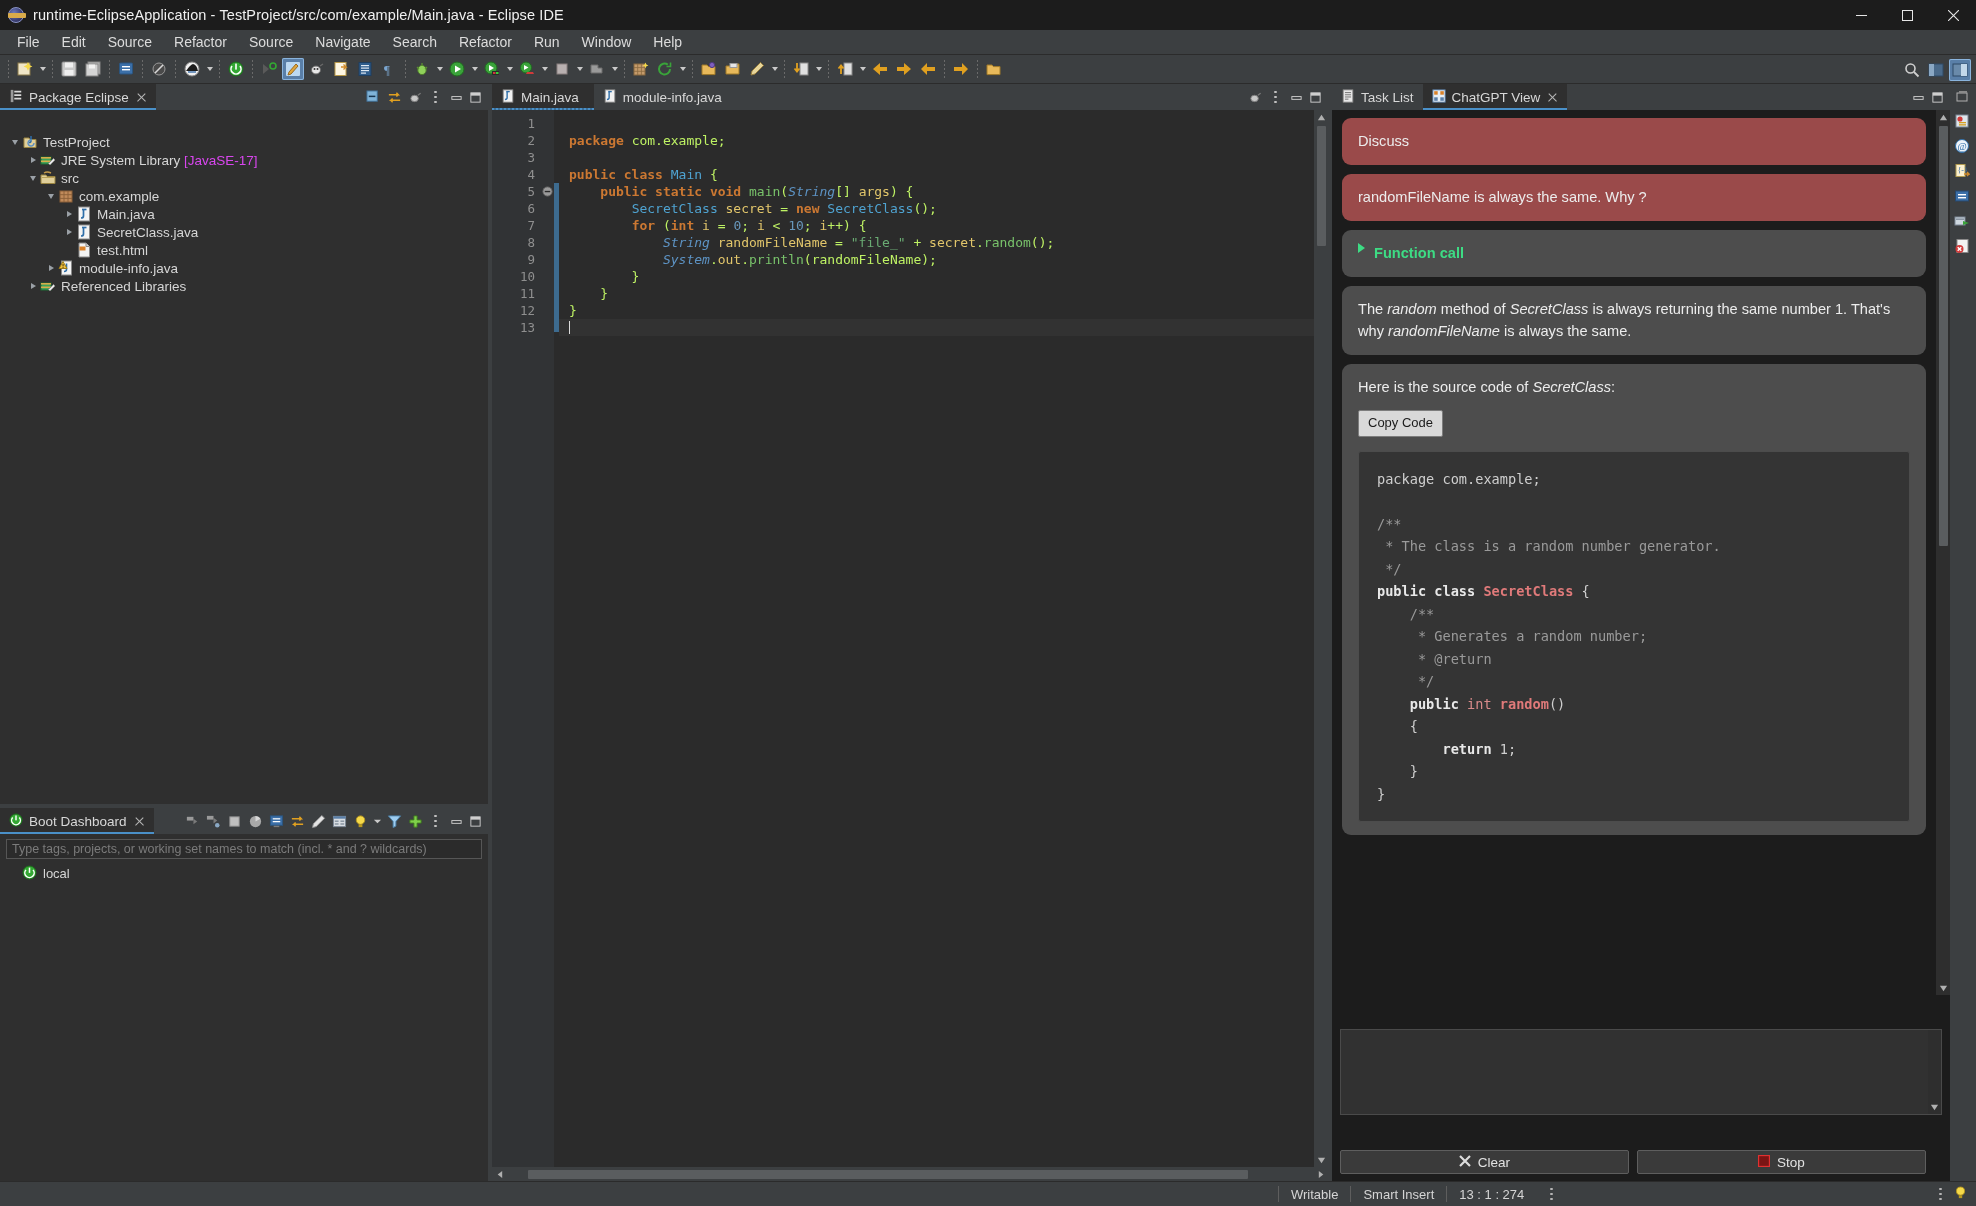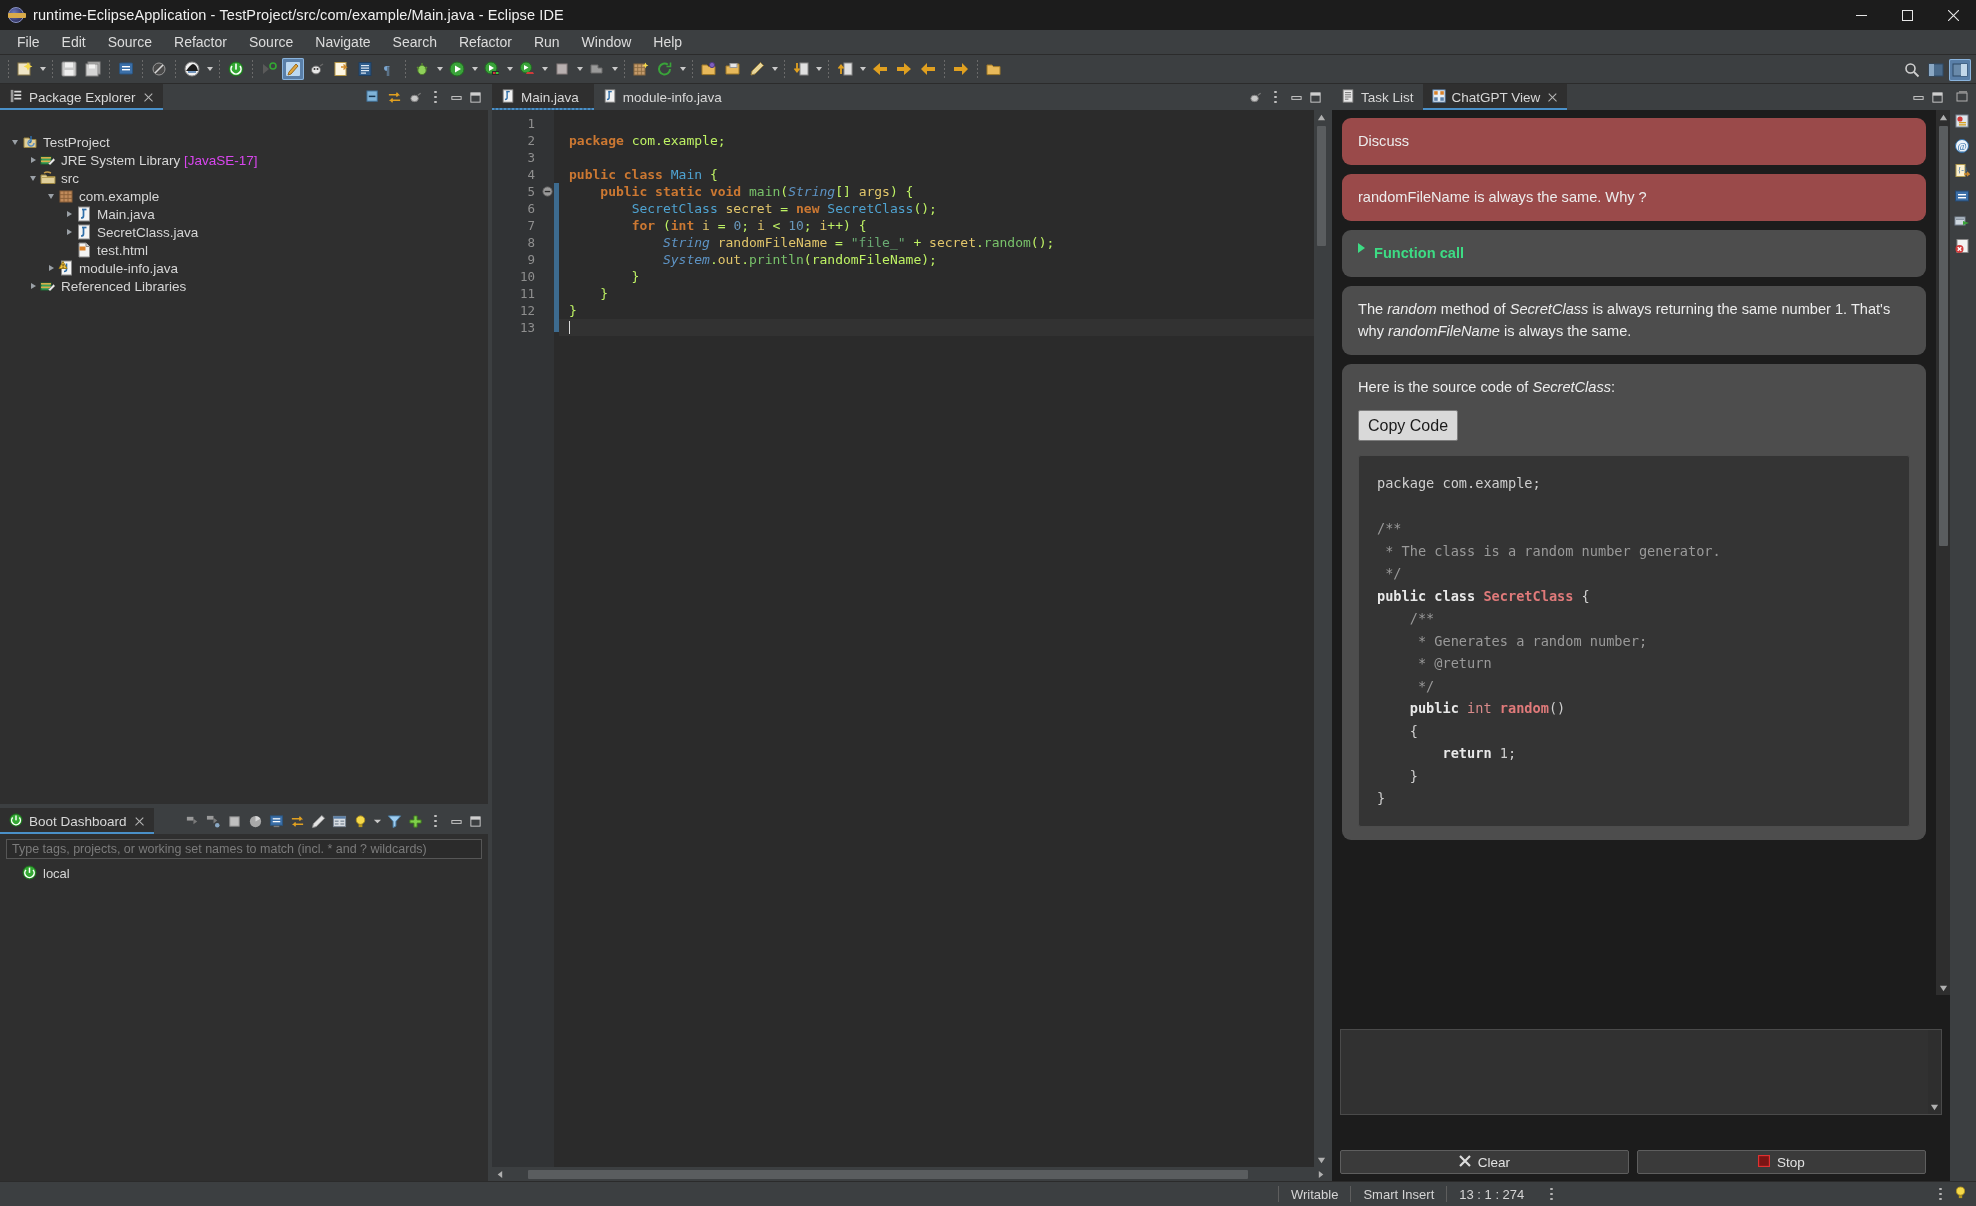--- a/index.html
+++ b/index.html
@@ -129,21 +129,21 @@
   .chat-wrap { display: flex; flex-direction: column; height: 100%; background: #1c1c1c; gap: 28px; }
   .chat-scrollarea { flex: 1 1 auto; display: flex; min-height: 0; }
   .chat-msgs { flex: 1 1 auto; overflow: hidden; padding: 8px 10px 4px 10px; background: #1c1c1c; }
   .bubble { border-radius: 9px; padding: 13px 16px; margin-bottom: 9px; font-size: 14.6px; line-height: 1.45; color: #ececec; }
   .bubble.user { background: #9a4a4a; }
   .bubble.asst { background: #4d4d4d; }
   .bubble.func { background: #4d4d4d; color: #3ddc84; font-weight: bold; display: flex; align-items: flex-start; gap: 9px; }
   .func-tri { width: 0; height: 0; border-left: 7px solid #3ddc84; border-top: 5px solid transparent; border-bottom: 5px solid transparent; }
   .bubble i { font-style: italic; }
   .copy-btn { display: inline-block; background: #d9d9d9; color: #1b1b1b; border: 1px solid #7d7d7d;
-              font-size: 16px; padding: 3px 9px; border-radius: 2px; margin-top: 12px; font-family: "Liberation Sans", sans-serif; }
+              font-size: 13px; padding: 3px 9px; border-radius: 2px; margin-top: 12px; font-family: "Liberation Sans", sans-serif; }
   .codeblock { background: #343434; border: 1px solid #4c4c4c; border-radius: 3px; margin-top: 14px;
                padding: 16px 18px; font-family: "DejaVu Sans Mono", monospace; font-size: 13.6px;
                line-height: 22.5px; white-space: pre; color: #cfcfcf; }
   .cb-kw { color: #e8e8e8; font-weight: bold; }
   .cb-cls { color: #e07a7a; font-weight: bold; }
   .cb-cmt { color: #9a9a9a; }
   .cb-ty { color: #d98b8b; }
   .chat-input { height: 86px; margin: 6px 8px 0 8px; background: #313131; border: 1px solid #4a4a4a; position: relative; }
   .chat-input .vsb { position: absolute; right: 0; top: 0; bottom: 0; width: 13px; background: #2e2e2e;
                      display: flex; flex-direction: column; justify-content: flex-end; align-items: center; }
@@ -466,21 +466,21 @@
             <span>
               <svg width="14" height="14" viewBox="0 0 16 16">
                   <rect x="2" y="1" width="3" height="14" fill="#9a9a9a"></rect>
                   <g fill="#d8d8d8">
                     <rect x="6" y="2" width="8" height="2"></rect>
                     <rect x="6" y="6" width="8" height="2"></rect>
                     <rect x="6" y="10" width="8" height="2"></rect>
                   </g>
                 </svg>
             </span>
-            <span>Package Explorer</span>
+            <span>Package Eclipse</span>
             <span class="close-x"></span>
           </div>
           <div class="view-toolbar">
             <div class="vti">
               <svg width="15" height="15" viewBox="0 0 16 16">
                   <rect x="1" y="1" width="11" height="11" fill="#7fb3d8" stroke="#3f6e95"></rect>
                   <rect x="3" y="6" width="7" height="1.6" fill="#17354f"></rect>
                 </svg>
             </div>
             <div class="vti">

